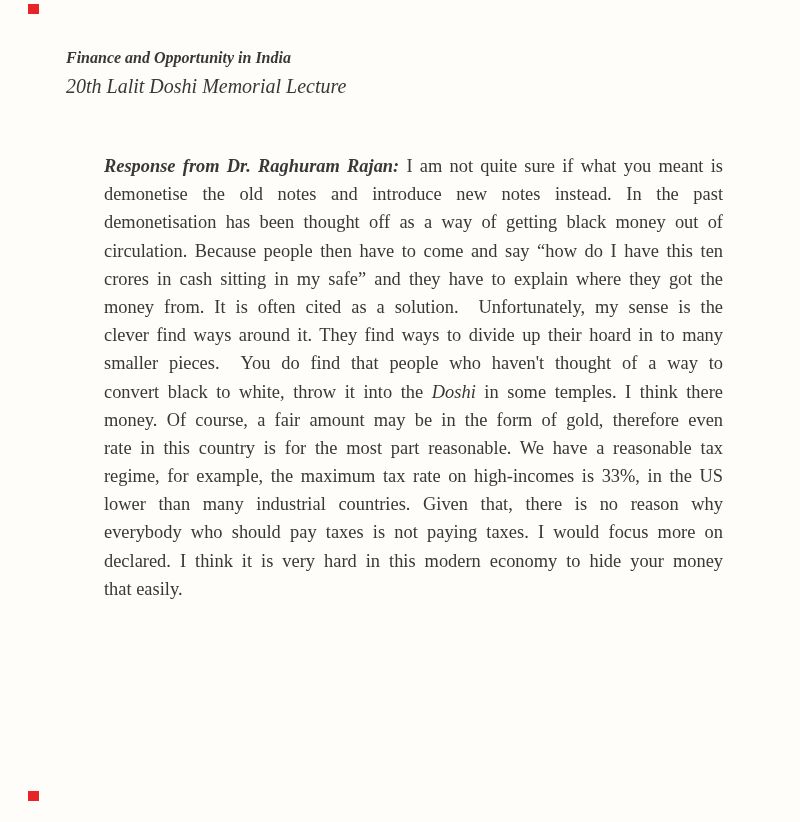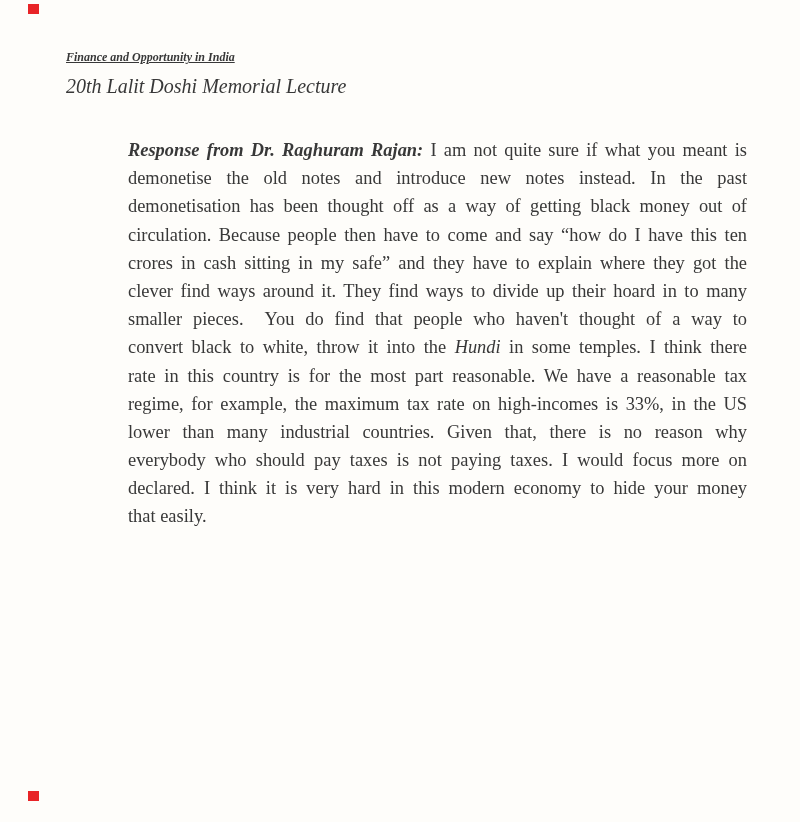--- a/index.html
+++ b/index.html
@@ -7,24 +7,24 @@
     width: 800px; height: 822px; position: relative;
     background: #fefdfa; color: #383838;
     font-family: "Liberation Serif", serif;
     overflow: hidden;
   }
   .marker { position: absolute; left: 28px; width: 11px; height: 10px; background: #e82427; }
   #marker-top { top: 4px; }
   #marker-bottom { top: 791px; }
 
   .header { position: absolute; left: 66px; top: 43px; }
-  .header-title  { font-size: 12px; line-height: 29px; font-weight: bold; font-style: italic; white-space: nowrap; text-decoration: underline; }
+  .header-title  { font-size: 16px; line-height: 29px; font-weight: bold; font-style: italic; white-space: nowrap; }
   .header-subtitle { font-size: 20px; line-height: 29px; font-style: italic; white-space: nowrap; }
 
-  .para { position: absolute; left: 104px; top: 136px; width: 619px; margin-left: 24px; }
+  .para { position: absolute; left: 104px; top: 152px; width: 619px; }
   .line {
     font-size: 18.4px; line-height: 28.2px; height: 28.2px;
     text-align: justify; text-align-last: justify;
     text-justify: inter-word;
   }
   .line.last { text-align-last: left; }
   .bi { font-weight: bold; font-style: italic; }
   .it { font-style: italic; }
 </style>
 </head>
@@ -37,22 +37,24 @@
   <div class="header-title">Finance and Opportunity in India</div>
   <div class="header-subtitle">20th Lalit Doshi Memorial Lecture</div>
 </div>
 
 <div class="para">
     <div class="line"><span class="bi">Response from Dr. Raghuram Rajan:</span><span> I am not quite sure if what you meant is</span></div>
     <div class="line"><span>demonetise the old notes and introduce new notes instead. In the past</span></div>
     <div class="line"><span>demonetisation has been thought off as a way of getting black money out of</span></div>
     <div class="line"><span>circulation. Because people then have to come and say “how do I have this ten</span></div>
     <div class="line"><span>crores in cash sitting in my safe” and they have to explain where they got the</span></div>
+    <div class="line"><span>money from. It is often cited as a solution.&nbsp; Unfortunately, my sense is the</span></div>
     <div class="line"><span>clever find ways around it. They find ways to divide up their hoard in to many</span></div>
     <div class="line"><span>smaller pieces.&nbsp; You do find that people who haven't thought of a way to</span></div>
-    <div class="line"><span>convert black to white, throw it into the </span><span class="it">Hundi</span><span> in some temples. I think there</span></div>
+    <div class="line"><span>convert black to white, throw it into the </span><span class="it">Doshi</span><span> in some temples. I think there</span></div>
+    <div class="line"><span>money. Of course, a fair amount may be in the form of gold, therefore even</span></div>
     <div class="line"><span>rate in this country is for the most part reasonable. We have a reasonable tax</span></div>
     <div class="line"><span>regime, for example, the maximum tax rate on high-incomes is 33%, in the US</span></div>
     <div class="line"><span>lower than many industrial countries. Given that, there is no reason why</span></div>
     <div class="line"><span>everybody who should pay taxes is not paying taxes. I would focus more on</span></div>
     <div class="line"><span>declared. I think it is very hard in this modern economy to hide your money</span></div>
     <div class="line last"><span>that easily.</span></div>
   </div>
 
 </body></html>

